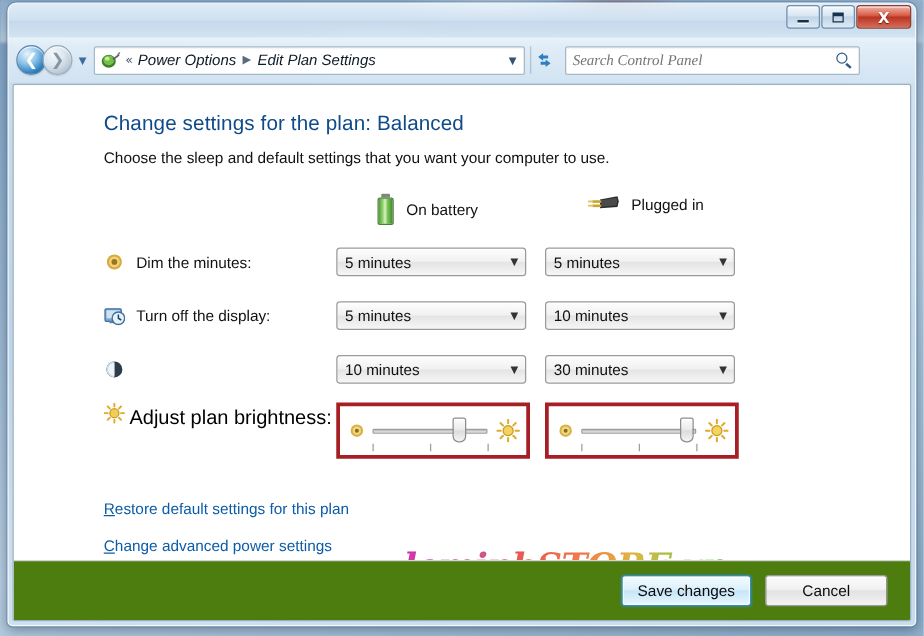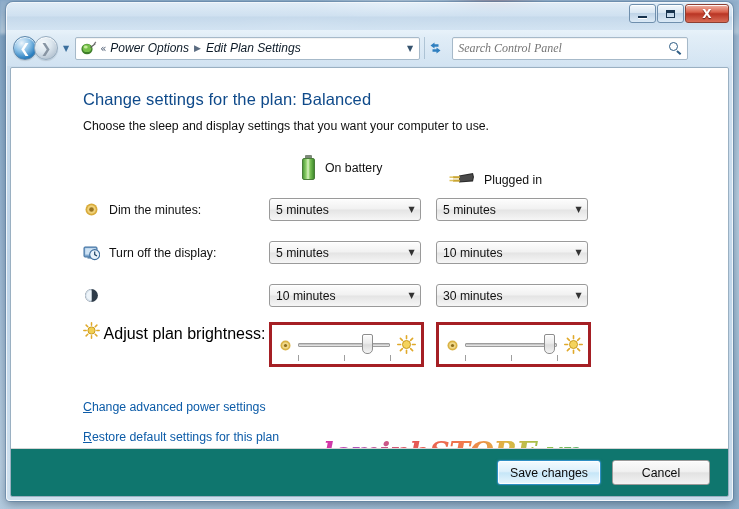--- a/index.html
+++ b/index.html
@@ -126,21 +126,21 @@
     font-size: 16.5px; font-weight: normal; color: #0f4a8a; letter-spacing: .1px;
     margin-bottom: 10px;
   }
   .subtitle { font-size: 12.3px; color: #111111; margin-bottom: 22px; }
 
   
   .colhead { position: relative; height: 30px; margin-bottom: 8px; }
   .colhead-item { position: absolute; display: flex; align-items: center; gap: 9px; top: 0; }
   .colhead-item .lbl { font-size: 12.3px; color: #111; }
   .col-battery { left: 218px; text-align: right; }
-  .col-plugged { left: 364px; margin-top: 16px; }
+  .col-plugged { left: 385px; }
 
   .battery-icon { width: 15px; height: 25px; position: relative; }
   .battery-icon .tip { position: absolute; left: 4px; top: 0; width: 7px; height: 3px; background: #7d8a7a; border-radius: 1px 1px 0 0; }
   .battery-icon .body {
     position: absolute; left: 1px; top: 3px; width: 13px; height: 22px;
     border-radius: 2px;
     background: linear-gradient(90deg, #4e9c3a 0%, #8fd06a 28%, #d9f3c2 46%, #7cc457 64%, #3f8a2c 100%);
     border: 1px solid #4a7d3a;
   }
   .plugged-icon { width: 28px; height: 18px; position: relative; }
@@ -214,21 +214,21 @@
     -webkit-text-fill-color: transparent;
     text-shadow: 0 0 1px rgba(255,255,255,.2);
   }
   .wm1 { font-size: 28px; }
   .wm2 { font-size: 30px; letter-spacing: 0px; margin-top: -4px; }
 
   
   .buttonbar {
     position: absolute; left: 0; right: 0; bottom: 0; height: 48px;
     border-top: 1px solid #d4d4d4;
-    background: #0f766e;
+    background: #4d7c0f;
     display: flex; align-items: center; justify-content: flex-end;
     gap: 11px; padding-right: 18px;
   }
   .btn {
     min-width: 98px; height: 25px; padding: 0 12px;
     font-size: 12.3px; color: #0b0b0b;
     border: 1px solid #9a9a9a; border-radius: 3px;
     background: linear-gradient(180deg, #fbfbfb 0%, #f1f1f1 45%, #e2e2e2 52%, #f3f3f3 100%);
     box-shadow: inset 0 1px 0 #ffffff;
     cursor: pointer;
@@ -300,21 +300,21 @@
         <span class="ring"></span>
           <span class="hdl"></span>
       </span>
     </div>
   </div>
 
   <div class="content">
     <div class="pane">
 
       <h1 class="page-title">Change settings for the plan: Balanced</h1>
-      <div class="subtitle">Choose the sleep and display settings that you want your computer to use.</div>
+      <div class="subtitle">Choose the sleep and default settings that you want your computer to use.</div>
 
       <div class="colhead">
         <div class="colhead-item col-battery">
           <span class="battery-icon">
             <span class="tip"></span>
               <span class="body"></span>
           </span>
           <span class="lbl">On battery</span>
         </div>
         <div class="colhead-item col-plugged">
@@ -471,22 +471,22 @@
                     <line x1="5.4" y1="13.6" x2="3.4" y2="15.6"></line>
                 </g>
                 <circle cx="9.5" cy="9.5" r="4" fill="#f4d35e" stroke="#c99a20" stroke-width="1"></circle>
               </svg>
             </span>
           </div>
         </div>
       </div>
 
       <div class="links">
+        <a class="wlink" href="#"><u>R</u><span>estore default settings for this plan</span></a>
         <a class="wlink" href="#"><u>C</u><span>hange advanced power settings</span></a>
-        <a class="wlink" href="#"><u>R</u><span>estore default settings for this plan</span></a>
       </div>
     </div>
 
     <div class="watermark">
       <div class="wm-line wm1">leminhSTORE.vn</div>
       <div class="wm-line wm2">0915 81 99 67 (Zalo)</div>
     </div>
 
     <div class="buttonbar">
       <button class="btn default">Save changes</button>

